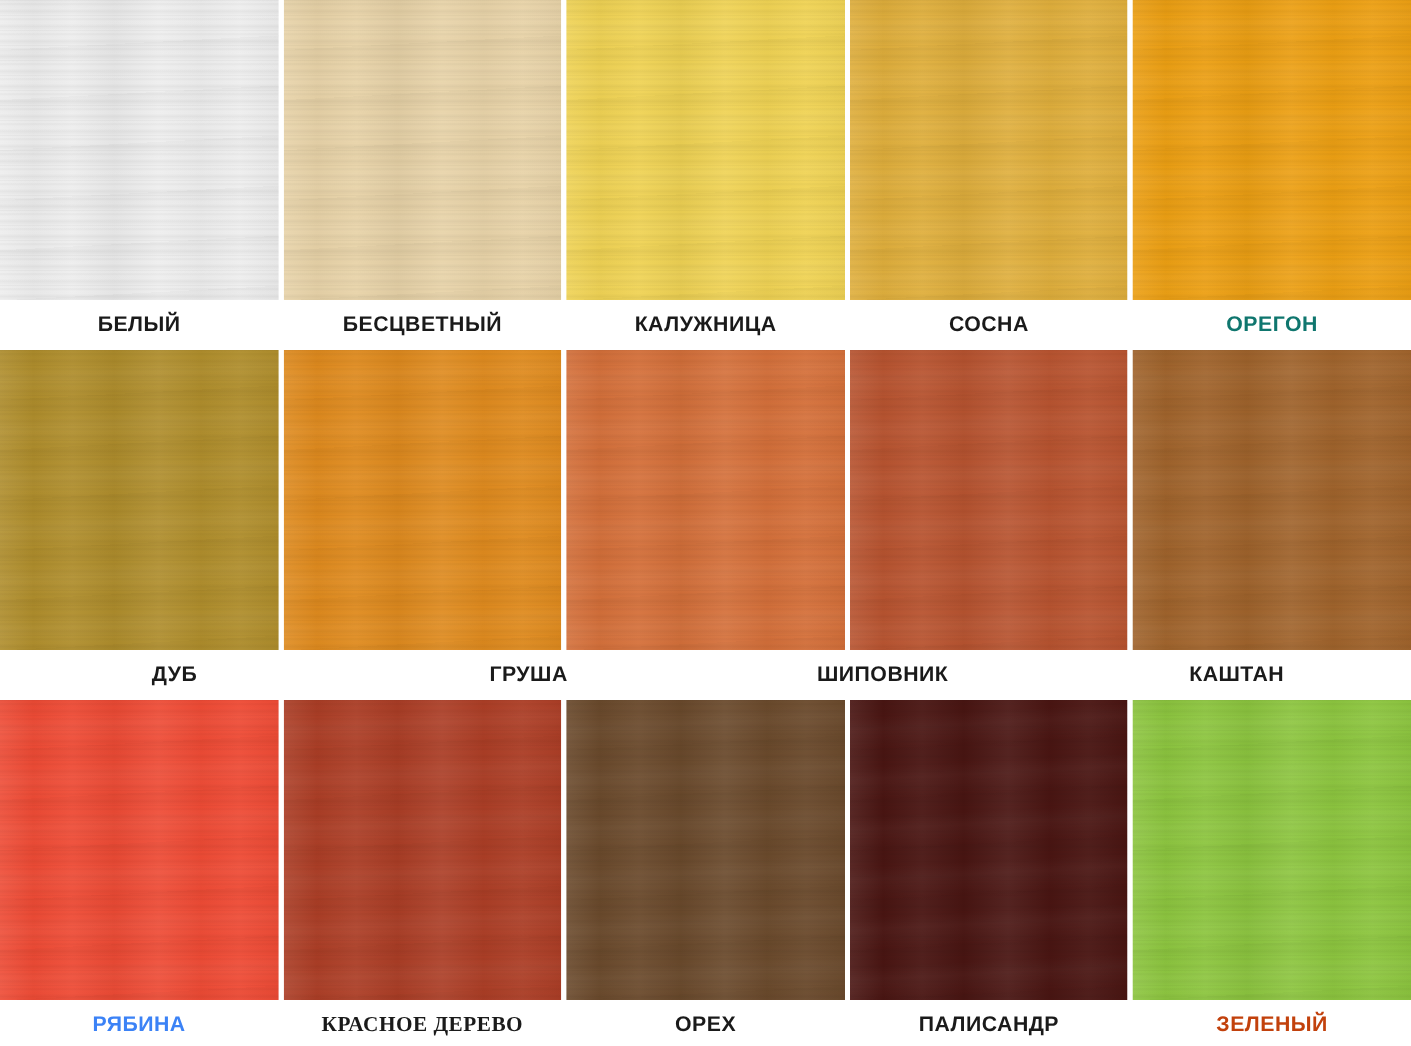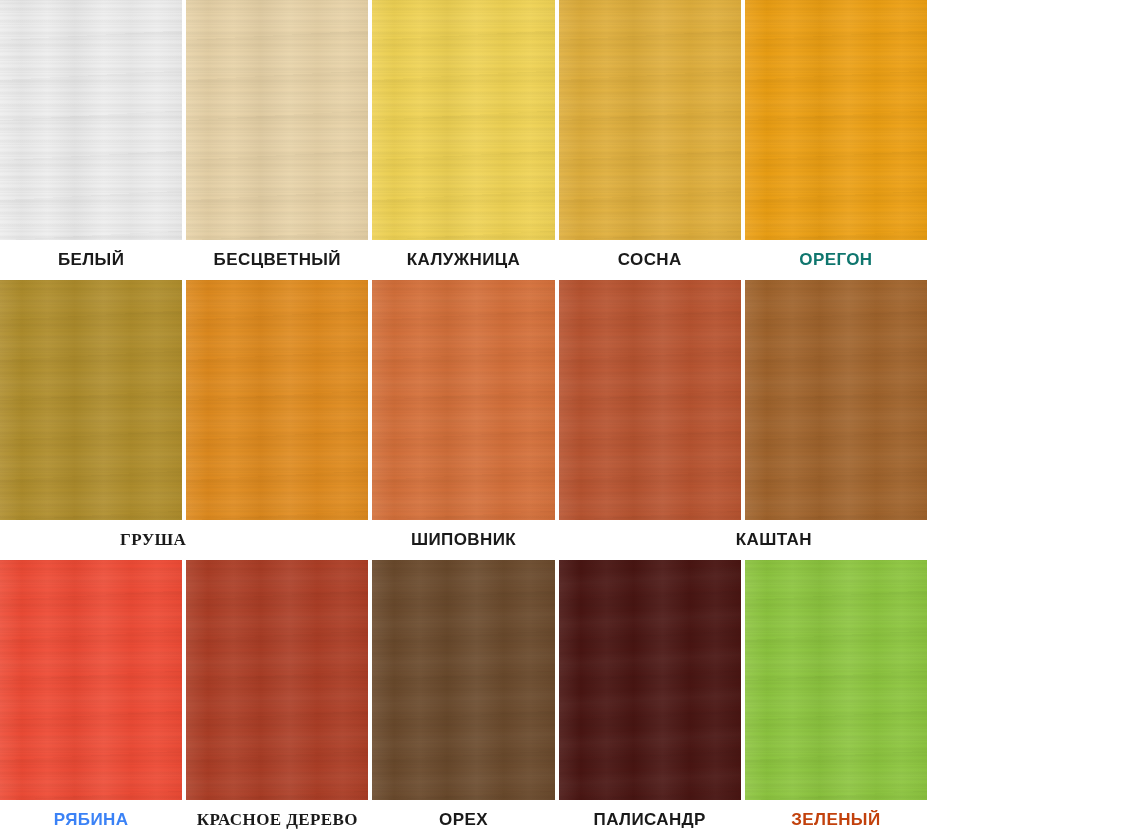--- a/index.html
+++ b/index.html
@@ -7,21 +7,21 @@
 
   html, body {
     width: 1129px;
     height: 837px;
     background: #ffffff;
     font-family: "Liberation Sans", sans-serif;
     overflow: hidden;
   }
 
   #chart-root {
-    width: 927px;
+    width: 1129px;
     height: 837px;
     display: flex;
     flex-direction: column;
     background: #ffffff;
   }
 
   .swatch-row {
     display: flex;
     flex-direction: column;
     width: 100%;
@@ -208,21 +208,24 @@
       </div>
       <div class="swatch-cell">
         <div class="swatch-fill" style="background-color: rgb(161, 100, 44);"></div>
         <div class="grain-v"></div>
         <div class="grain-h"></div>
         <div class="grain-streak"></div>
       </div>
     </div>
     <div class="row-labels">
       <div class="label-cell">
-        <span class="label-text" style="color: rgb(26, 26, 26); font-family: Liberation Serif, serif;">ГРУША</span>
+        <span class="label-text" style="color: rgb(26, 26, 26);">ДУБ</span>
+      </div>
+      <div class="label-cell">
+        <span class="label-text" style="color: rgb(26, 26, 26);">ГРУША</span>
       </div>
       <div class="label-cell">
         <span class="label-text" style="color: rgb(26, 26, 26);">ШИПОВНИК</span>
       </div>
       <div class="label-cell">
         <span class="label-text" style="color: rgb(26, 26, 26);">КАШТАН</span>
       </div>
     </div>
   </div>
 

